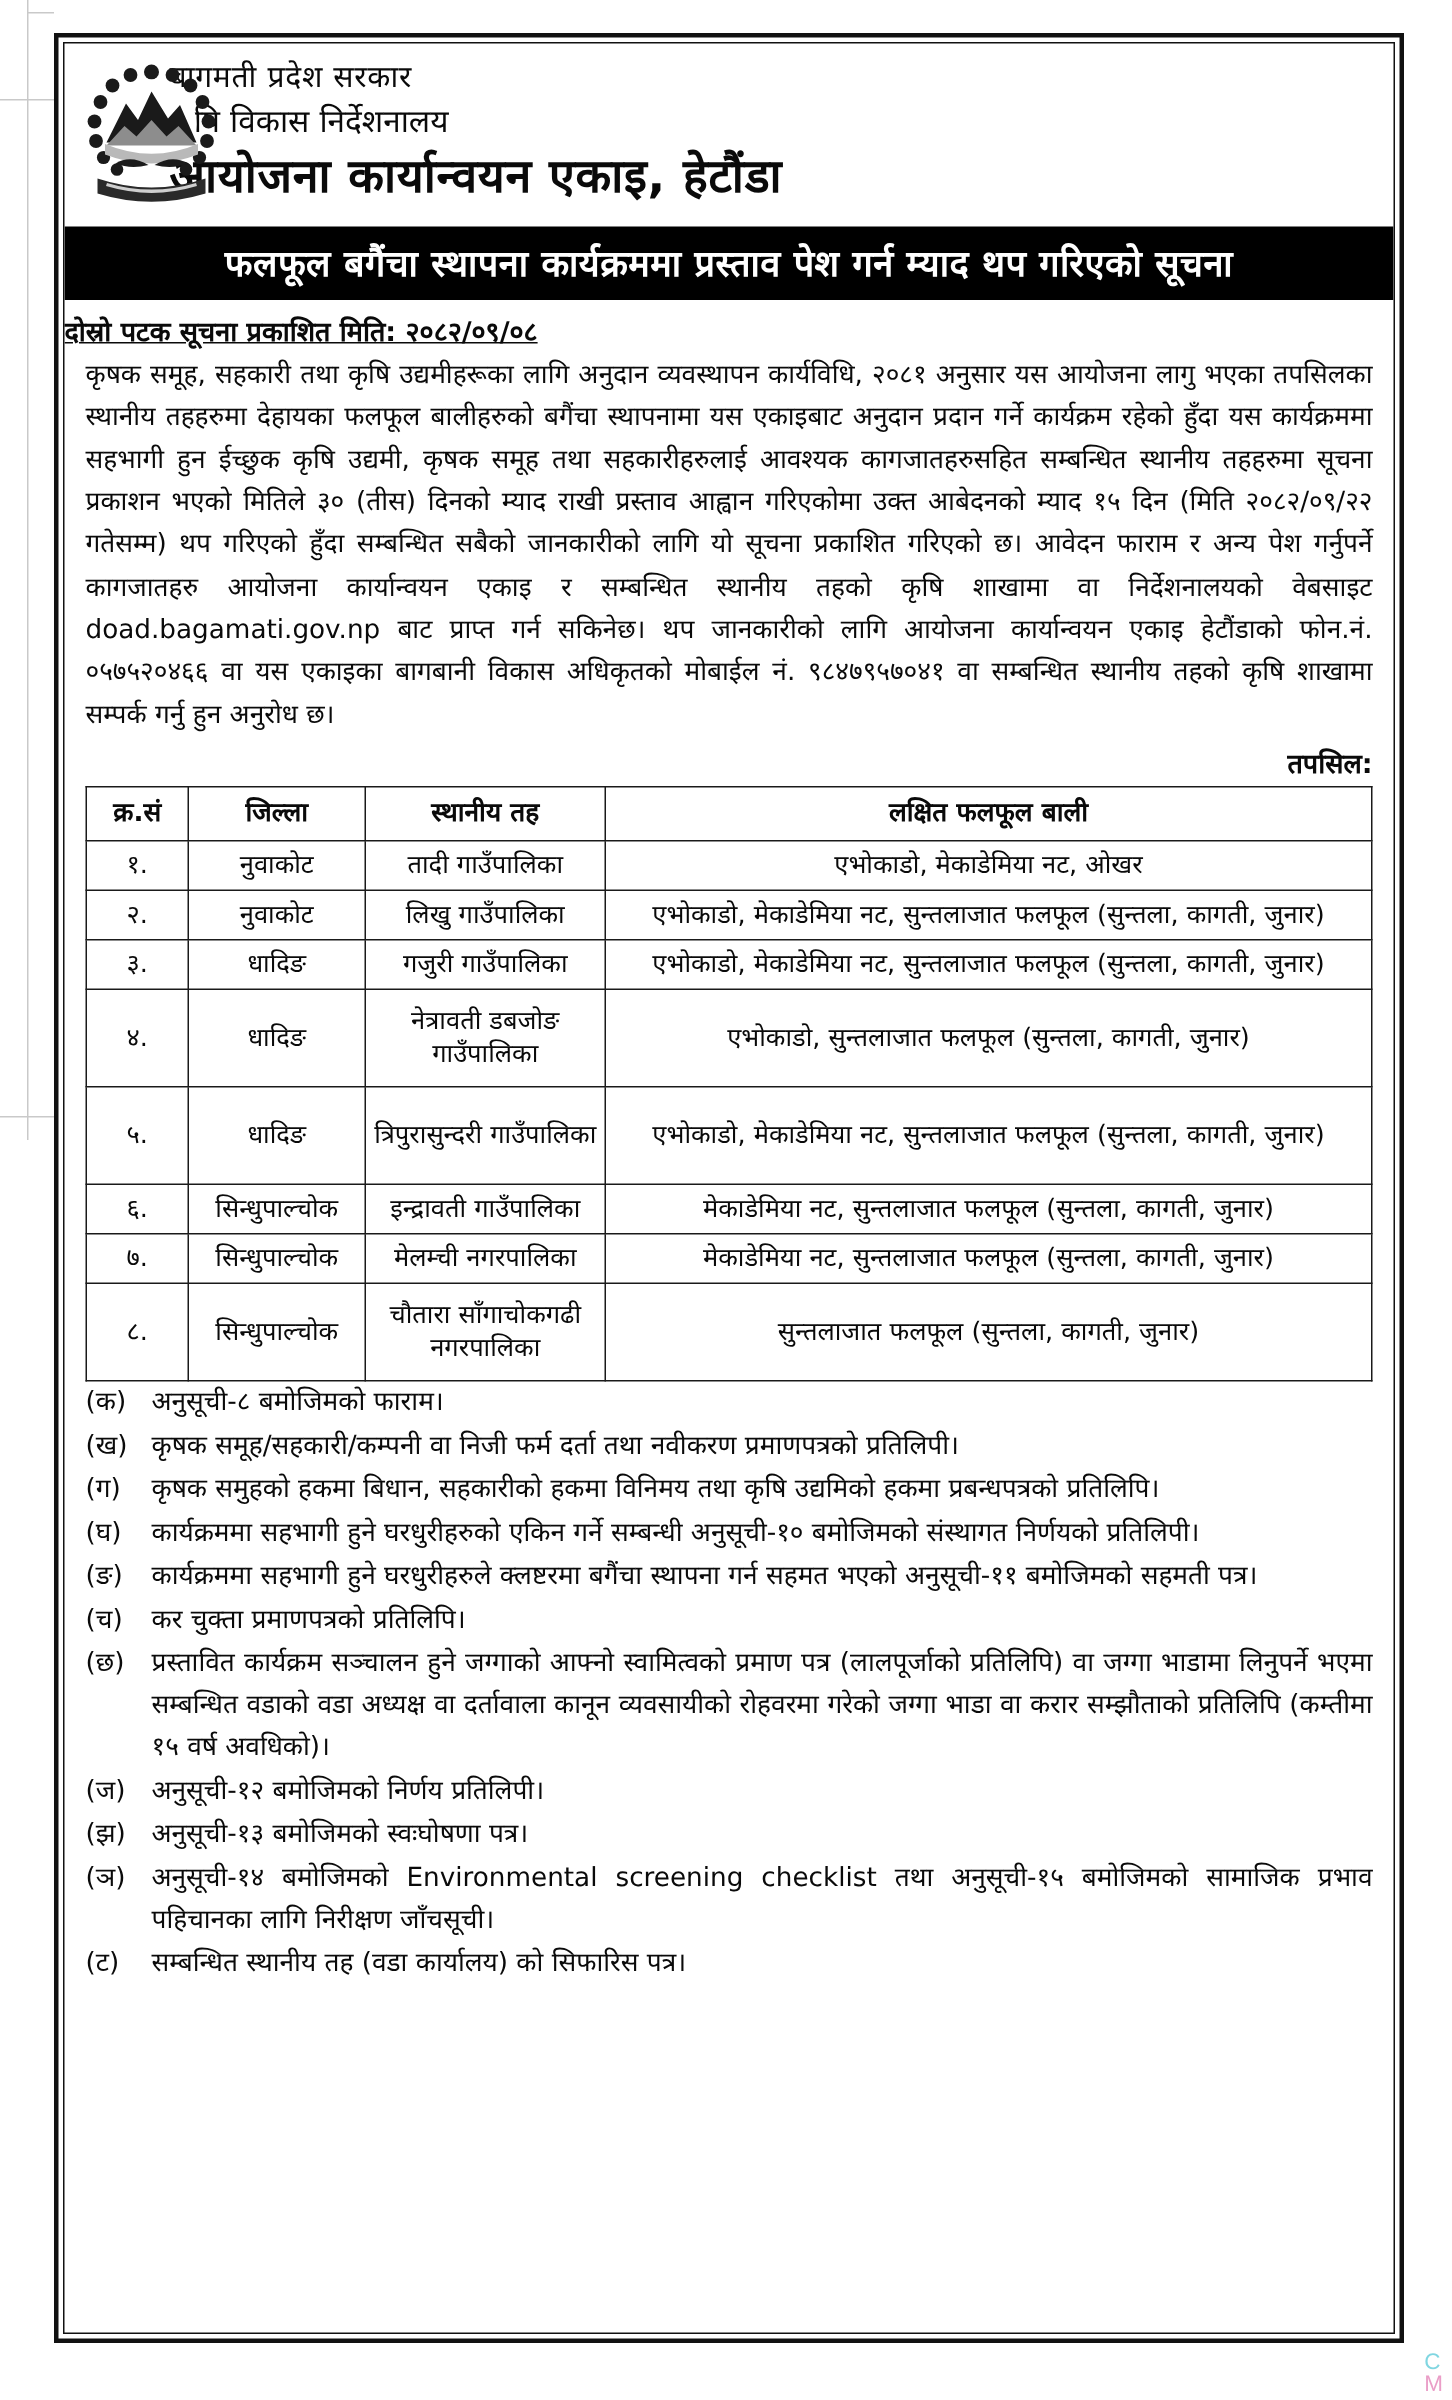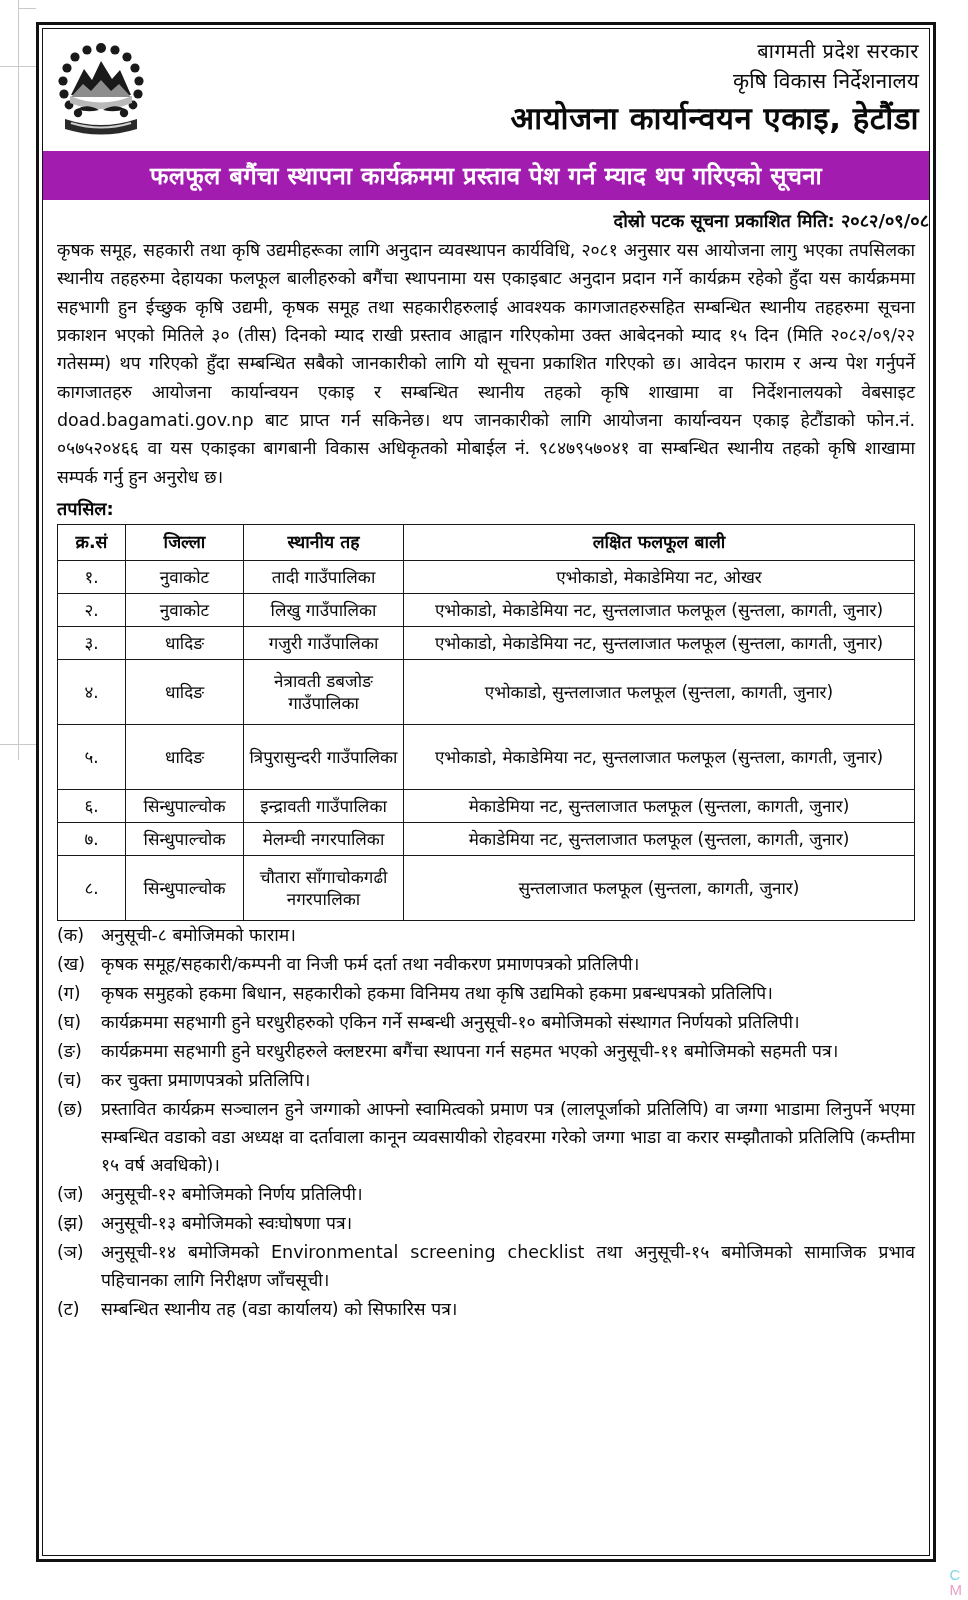--- a/index.html
+++ b/index.html
@@ -40,21 +40,21 @@
     border: 1px solid #111;
     box-sizing: border-box;
     padding: 0;
     overflow: hidden;
   }
 
   
   .masthead {
     position: relative;
     padding: 8px 10px 4px 10px;
-    text-align: right;
+    text-align: left;
   }
   .emblem {
     position: absolute;
     left: 14px;
     top: 10px;
     width: 88px;
     height: 100px;
   }
   .org-lines { padding-left: 60px; }
   .org-l1 { font-size: 20px; line-height: 1.45; letter-spacing: .5px; }
@@ -64,49 +64,50 @@
   .org-l5 {
     font-size: 31px;
     line-height: 1.4;
     font-weight: 700;
     letter-spacing: .5px;
     margin-top: 1px;
   }
 
   
   .banner {
-    background: #a21caf;
+    background: #000000;
     color: #ffffff;
     text-align: center;
     font-size: 24px;
     font-weight: 700;
     letter-spacing: .3px;
     padding: 7px 6px 9px 6px;
     margin: 6px 0 0 0;
   }
 
   .pubdate {
-    text-align: right;
+    text-align: left;
     font-size: 18px;
     font-weight: 700;
     padding: 8px 0 4px 0;
+    text-decoration: underline;
   }
 
   
   .body-wrap { padding: 0 14px; }
   .para {
     font-size: 17.5px;
     line-height: 1.62;
     text-align: justify;
     text-justify: inter-word;
     text-align-last: left;
   }
 
   .tapasil {
-    text-align: left;
+    text-align: right;
     font-size: 18px;
     font-weight: 700;
     padding: 5px 0 4px 0;
   }
 
   
   table.crop-table {
     border-collapse: collapse;
     width: 100%;
     table-layout: fixed;

